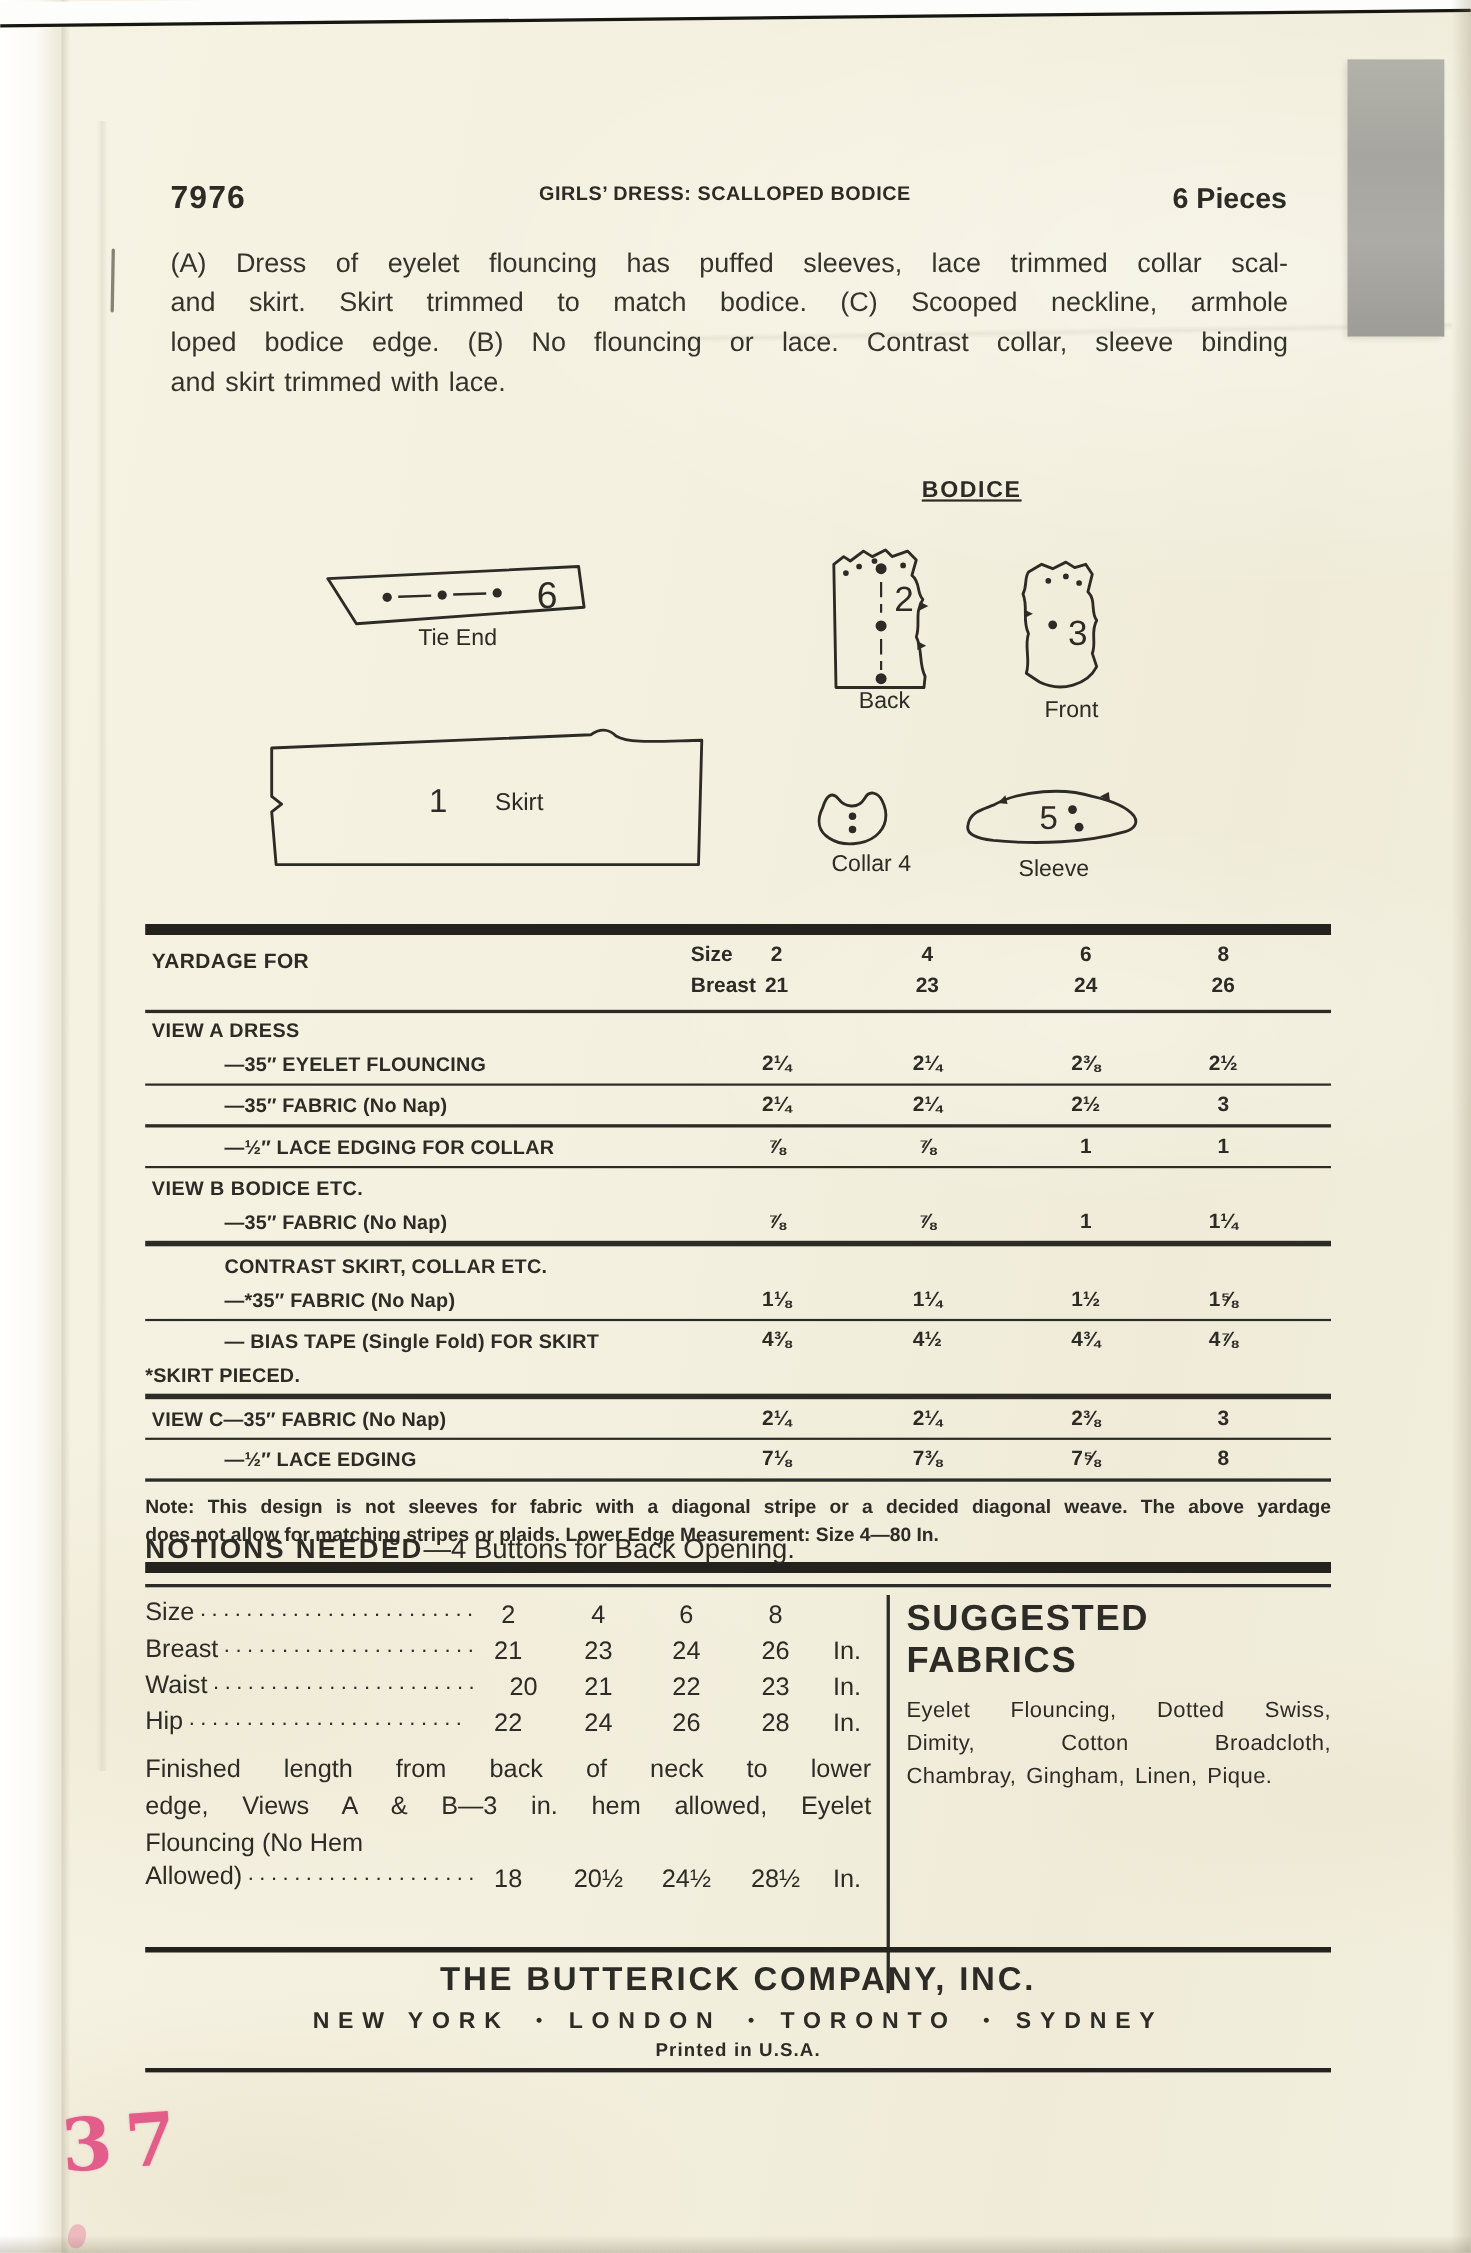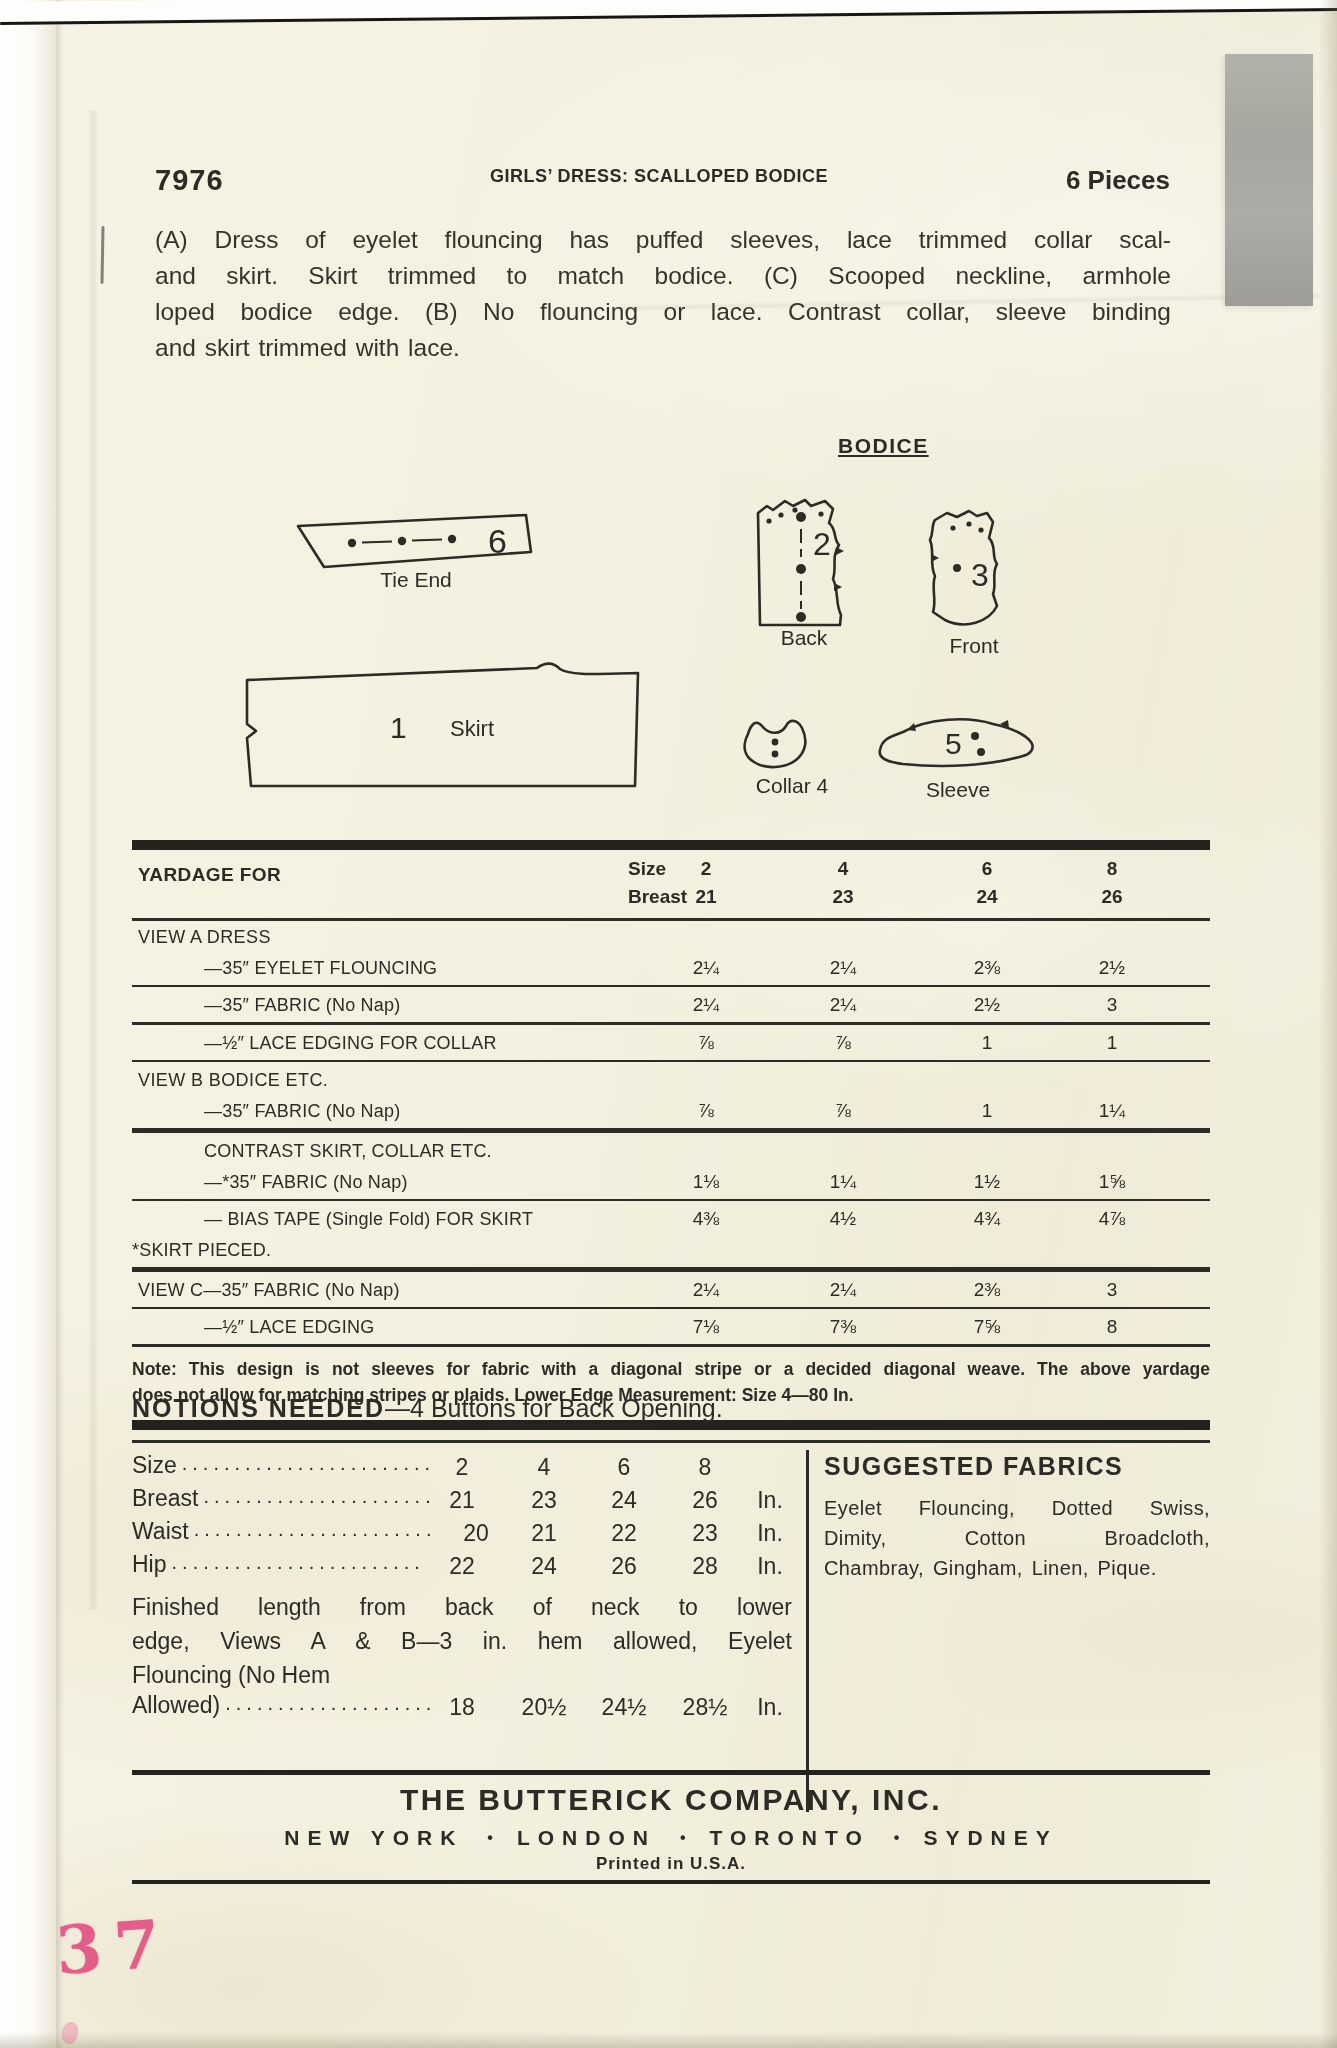--- a/index.html
+++ b/index.html
@@ -56,21 +56,21 @@
 
   
   #yardage{position:absolute;left:132px;top:840px;width:1078px;}
   .ybar{height:10px;background:#23221d;}
   .ybar.bottom{margin-top:12px;}
   #yheader{position:relative;height:68px;}
   .ytitle{position:absolute;left:6px;top:14px;font-size:19px;font-weight:bold;letter-spacing:.4px;}
   .yhl{position:absolute;left:496px;font-size:19px;font-weight:bold;}
   .yhv{position:absolute;transform:translateX(-50%);font-size:19px;font-weight:bold;}
   .yheader-rule{height:2.5px;background:#2c2b26;}
-  .yrow{position:relative;min-height:31px;font-size:18px;font-weight:normal;}
+  .yrow{position:relative;min-height:31px;font-size:18px;font-weight:bold;}
   .yrow .ylabel{display:inline-block;padding-top:6px;letter-spacing:.2px;}
   .yrow.data .ylabel{margin-left:72px;}
   .yrow.flush .ylabel{margin-left:6px;}
   .yrow.section .ylabel{margin-left:6px;letter-spacing:.4px;}
   .yrow.subsection .ylabel{margin-left:72px;}
   .yrow.footnote .ylabel{margin-left:0;}
   .yval{position:absolute;top:5px;transform:translateX(-50%);font-size:19px;}
   .yrule{height:2.5px;background:#2c2b26;margin:2px 0 2px 0;}
   .yrule.thick{height:4.5px;}
   #note{margin-top:9px;font-size:17.5px;font-weight:bold;line-height:26px;}
@@ -86,21 +86,21 @@
   .sec-title{font-size:26px;font-weight:bold;letter-spacing:2.5px;margin-bottom:16px;}
   .mrow{position:relative;height:33px;font-size:23px;}
   .lwrap{display:inline-flex;width:300px;}
   .mleader{flex:1;overflow:hidden;white-space:nowrap;letter-spacing:5px;font-size:20px;margin-left:5px;}
   .mval{position:absolute;top:2px;transform:translateX(-50%);}
   .munit{position:absolute;left:638px;top:2px;transform:translateX(-50%);}
   #finlen{margin-top:6px;font-size:23px;line-height:34px;width:660px;}
 
   
   #fabrics{position:absolute;left:824px;top:1452px;width:386px;}
-  #fabrics .sec-title{font-size:25px;letter-spacing:1.5px;margin-bottom:12px;}
+  #fabrics .sec-title{font-size:33px;letter-spacing:1.5px;margin-bottom:12px;}
   .fab-line{font-size:20px;line-height:30px;letter-spacing:.4px;word-spacing:3px;}
 
   
   .frule1{position:absolute;left:132px;top:1770px;width:1078px;height:5px;background:#23221d;}
   .company{position:absolute;left:132px;top:1783px;width:1078px;text-align:center;font-size:30px;
     font-weight:bold;letter-spacing:2.5px;}
   #cities{position:absolute;left:132px;top:1826px;width:1078px;text-align:center;font-size:21px;
     font-weight:bold;}
   .city{letter-spacing:8px;}
   .city-sep{margin:0 24px;font-size:16px;vertical-align:2px;}

